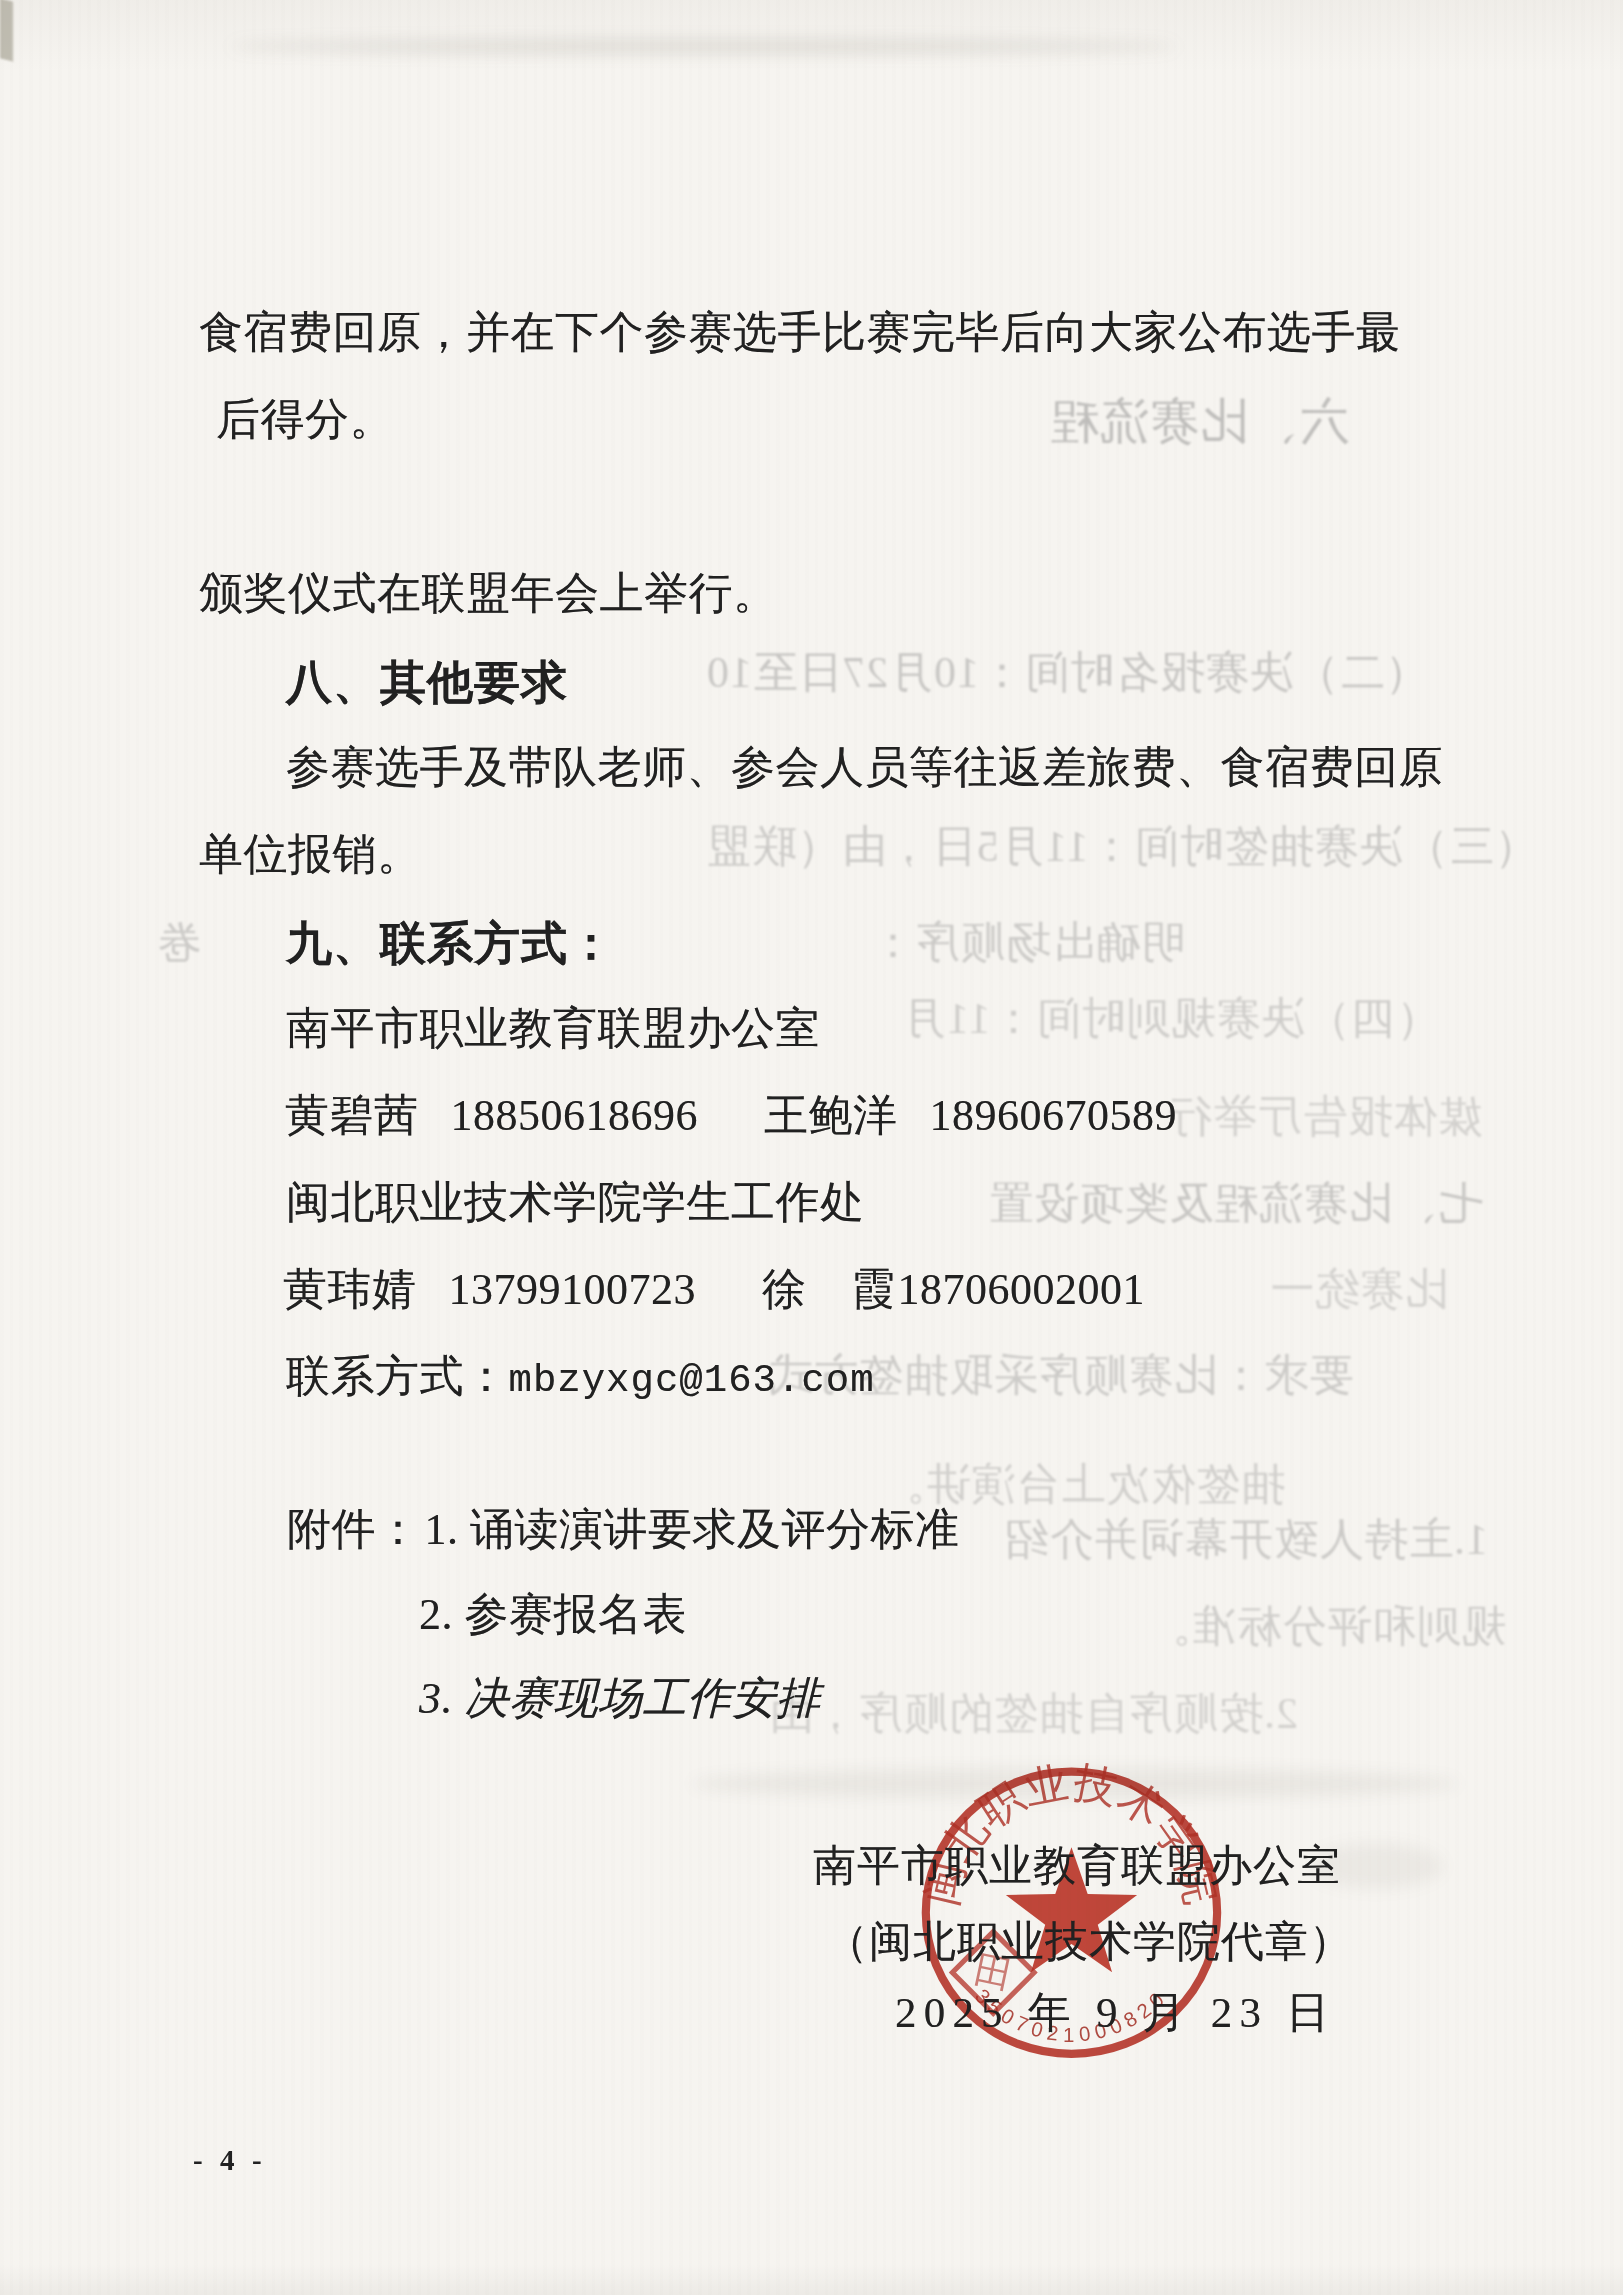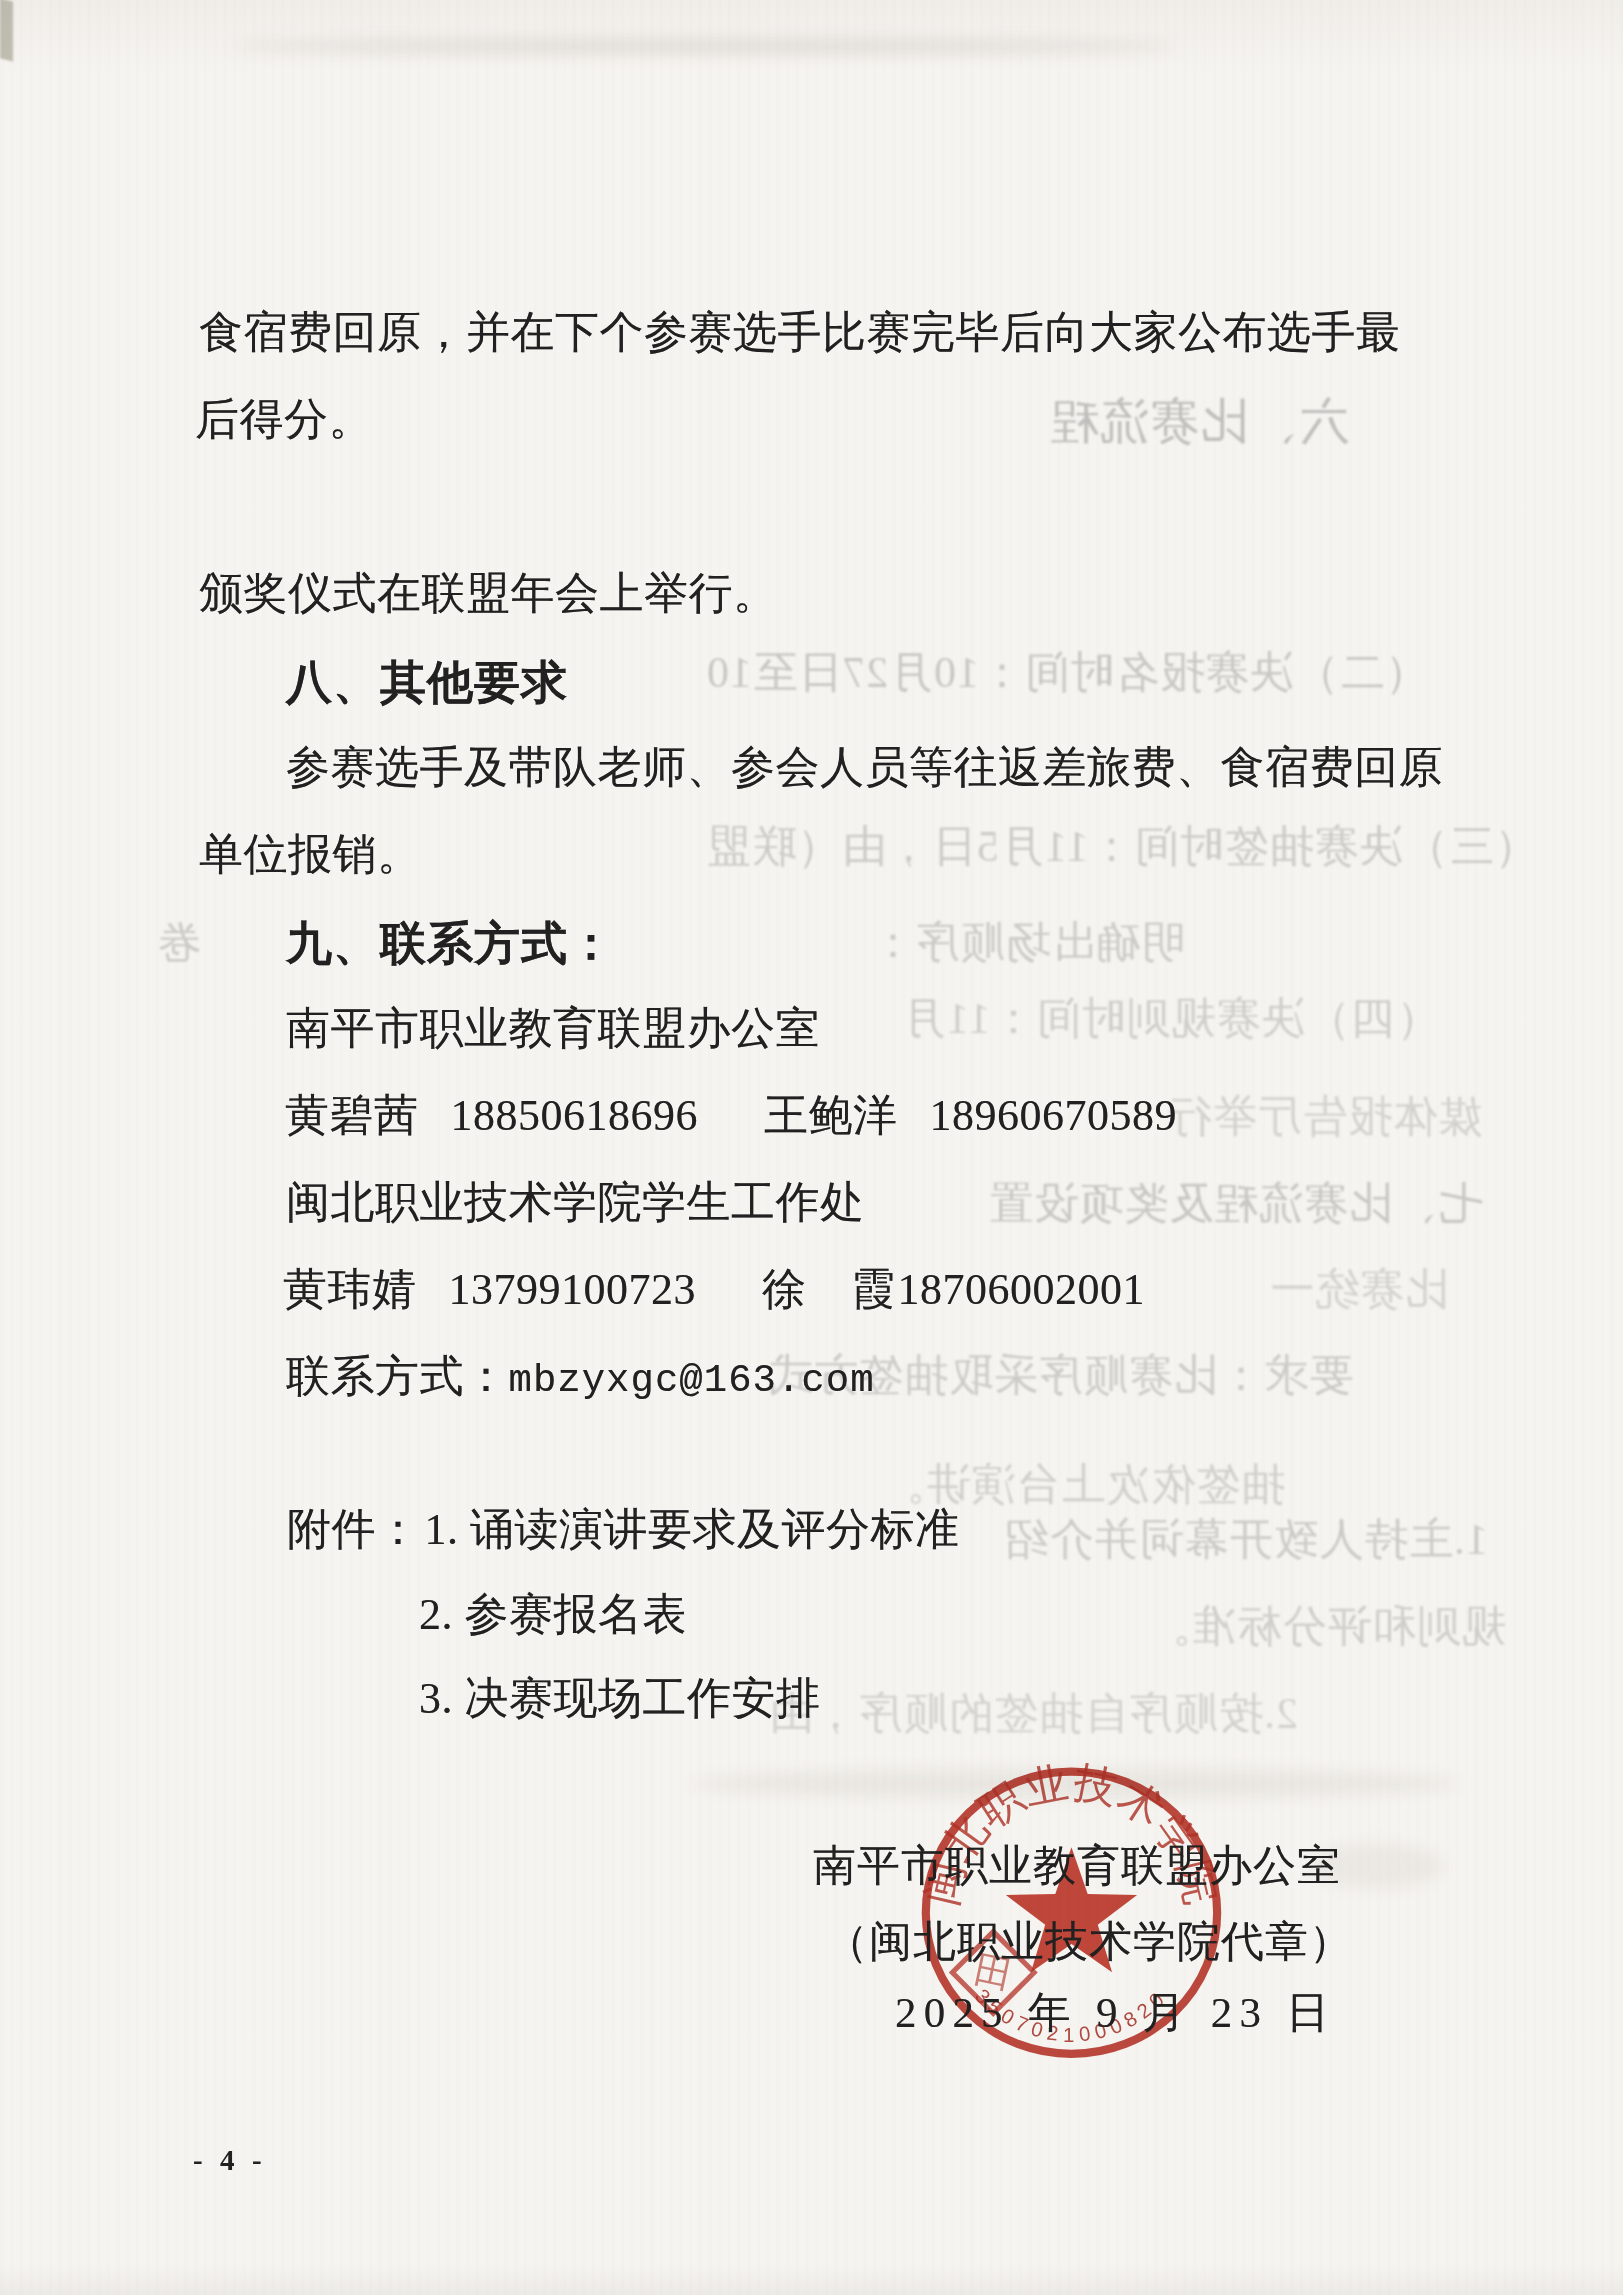--- a/index.html
+++ b/index.html
@@ -77,21 +77,21 @@
       </text>
       <text font-family="'Liberation Sans','DejaVu Sans',sans-serif" font-size="40" fill="#a93026" opacity="0.85" letter-spacing="11">
         <textPath href="#arcBottom" startOffset="50%" text-anchor="middle">3507021000820</textPath>
       </text>
       <polygon points="145,330 225,410 145,490 65,410" fill="none" stroke="#b93227" stroke-width="10" opacity="0.75"></polygon>
       <text x="145" y="435" text-anchor="middle" font-size="74" fill="#b43126" opacity="0.6" transform="rotate(12 145 410)" font-family="'Liberation Serif',serif">田</text>
     </svg>
   </div>
 
   <div class="l body-text" style="left:199px;top:311px;">食宿费回原，并在下个参赛选手比赛完毕后向大家公布选手最</div>
-  <div class="l body-text" style="left:195px;top:398px;">后得分。</div>
+  <div class="l body-text" style="left:216px;top:398px;">后得分。</div>
   <div class="l body-text" style="left:199px;top:572px;">颁奖仪式在联盟年会上举行。</div>
 
   <div class="l heading" style="left:286px;top:659px;">八、其他要求</div>
 
   <div class="l body-text" style="left:286px;top:746px;">参赛选手及带队老师、参会人员等往返差旅费、食宿费回原</div>
   <div class="l body-text" style="left:199px;top:833px;">单位报销。</div>
 
   <div class="l heading" style="left:286px;top:920px;">九、联系方式：</div>
 
   <div class="l body-text" style="left:286px;top:1007px;">南平市职业教育联盟办公室</div>
@@ -107,21 +107,21 @@
   </div>
 
   <div class="l body-text" style="left:286px;top:1355px;">
     <span>联系方式：</span><span class="mono">mbzyxgc@163.com</span>
   </div>
 
   <div class="l body-text" style="left:287px;top:1508px;">
     <span>附件：</span><span style="margin-left:4.1px;">1. 诵读演讲要求及评分标准</span>
   </div>
   <div class="l body-text" style="left:419px;top:1593px;">2. 参赛报名表</div>
-  <div class="l body-text" style="left:419px;top:1677px;">3. 决赛现场工作安排</div>
+  <div class="l body-text" style="left:419px;top:1677px;font-style:italic;">3. 决赛现场工作安排</div>
 
   <div class="l sig" style="left:813px;top:1844px;">南平市职业教育联盟办公室</div>
   <div class="l sig" style="left:825px;top:1920px;">（闽北职业技术学院代章）</div>
   <div class="l sig" style="left:895px;top:1991px;letter-spacing:7.2px;">2025 年 9 月 23 日</div>
 
   <div class="l pageno" style="left:193px;top:2146px;">- 4 -</div>
 
 </div>
 
 

